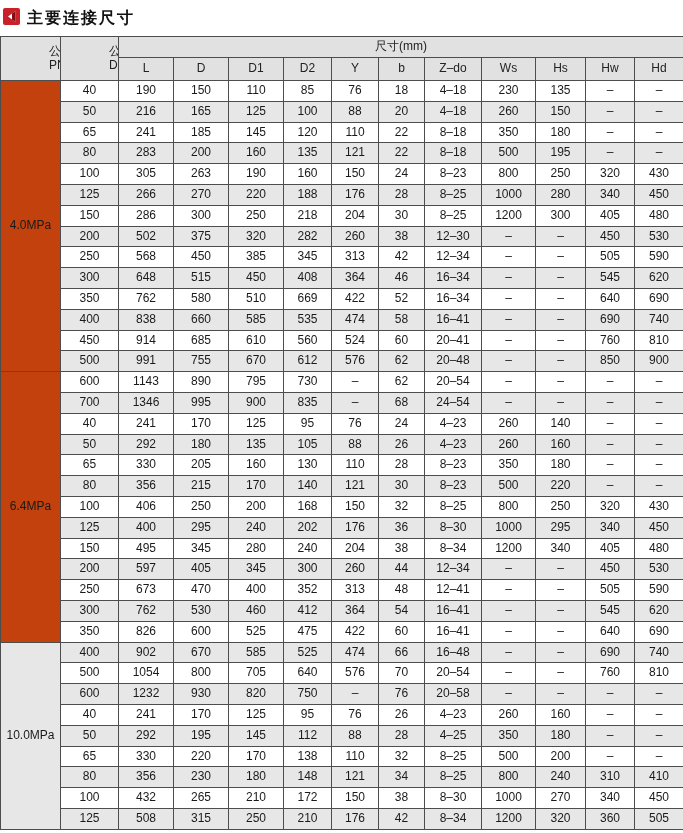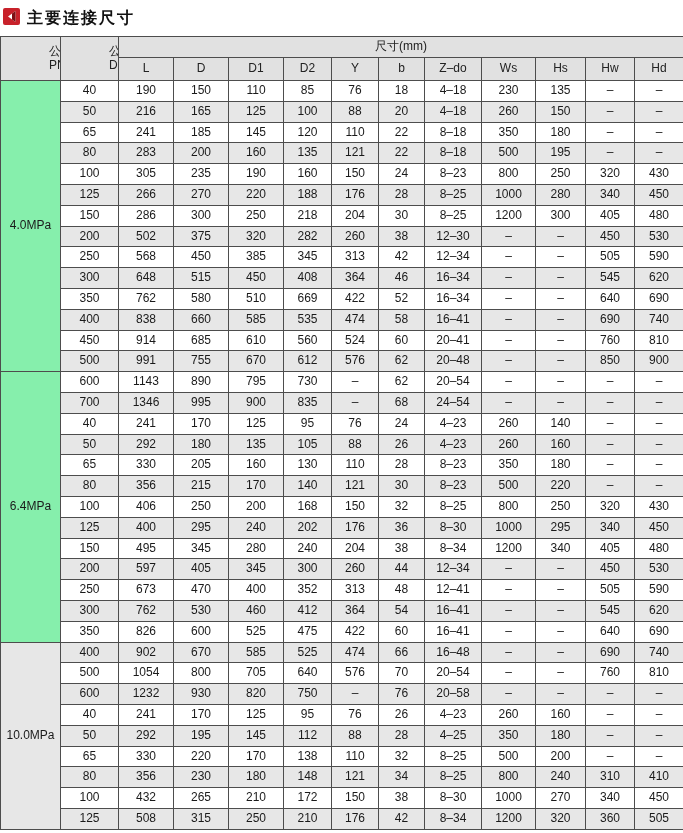--- a/index.html
+++ b/index.html
@@ -23,21 +23,21 @@
     padding:0;font-weight:normal;overflow:hidden;white-space:nowrap;
     line-height:1.15;
   }
   thead th{background:#e1e1e1;color:#222;}
   tr.h1{height:21px;}
   tr.h2{height:23px;}
   .two-line{font-size:12px;}
   .two-line span{display:block;margin-left:48px;}
   tbody td{background:#ffffff;}
   tbody tr.striped td{background:#e7e7e7;}
-  tbody td.pn-cell{background:#86efac;font-size:12px;}
+  tbody td.pn-cell{background:#c2410c;font-size:12px;}
 </style>
 </head>
 <body>
 
 <div class="title-bar">
   <span class="title-icon">
     <svg width="17" height="17" viewBox="0 0 17 17">
       <rect x="0" y="0" width="17" height="17" rx="2" fill="#c8212a"></rect>
       <path d="M12.5 3 L5 8.5 L12.5 14 Z" fill="#ffffff"></path>
       <path d="M12.5 3 L12.5 14 L9 11.4 L9 5.6 Z" fill="#7e1014"></path>
@@ -142,21 +142,21 @@
         <td>22</td>
         <td>8–18</td>
         <td>500</td>
         <td>195</td>
         <td>–</td>
         <td>–</td>
       </tr>
       <tr>
         <td>100</td>
         <td>305</td>
-        <td>235</td>
+        <td>263</td>
         <td>190</td>
         <td>160</td>
         <td>150</td>
         <td>24</td>
         <td>8–23</td>
         <td>800</td>
         <td>250</td>
         <td>320</td>
         <td>430</td>
       </tr>

